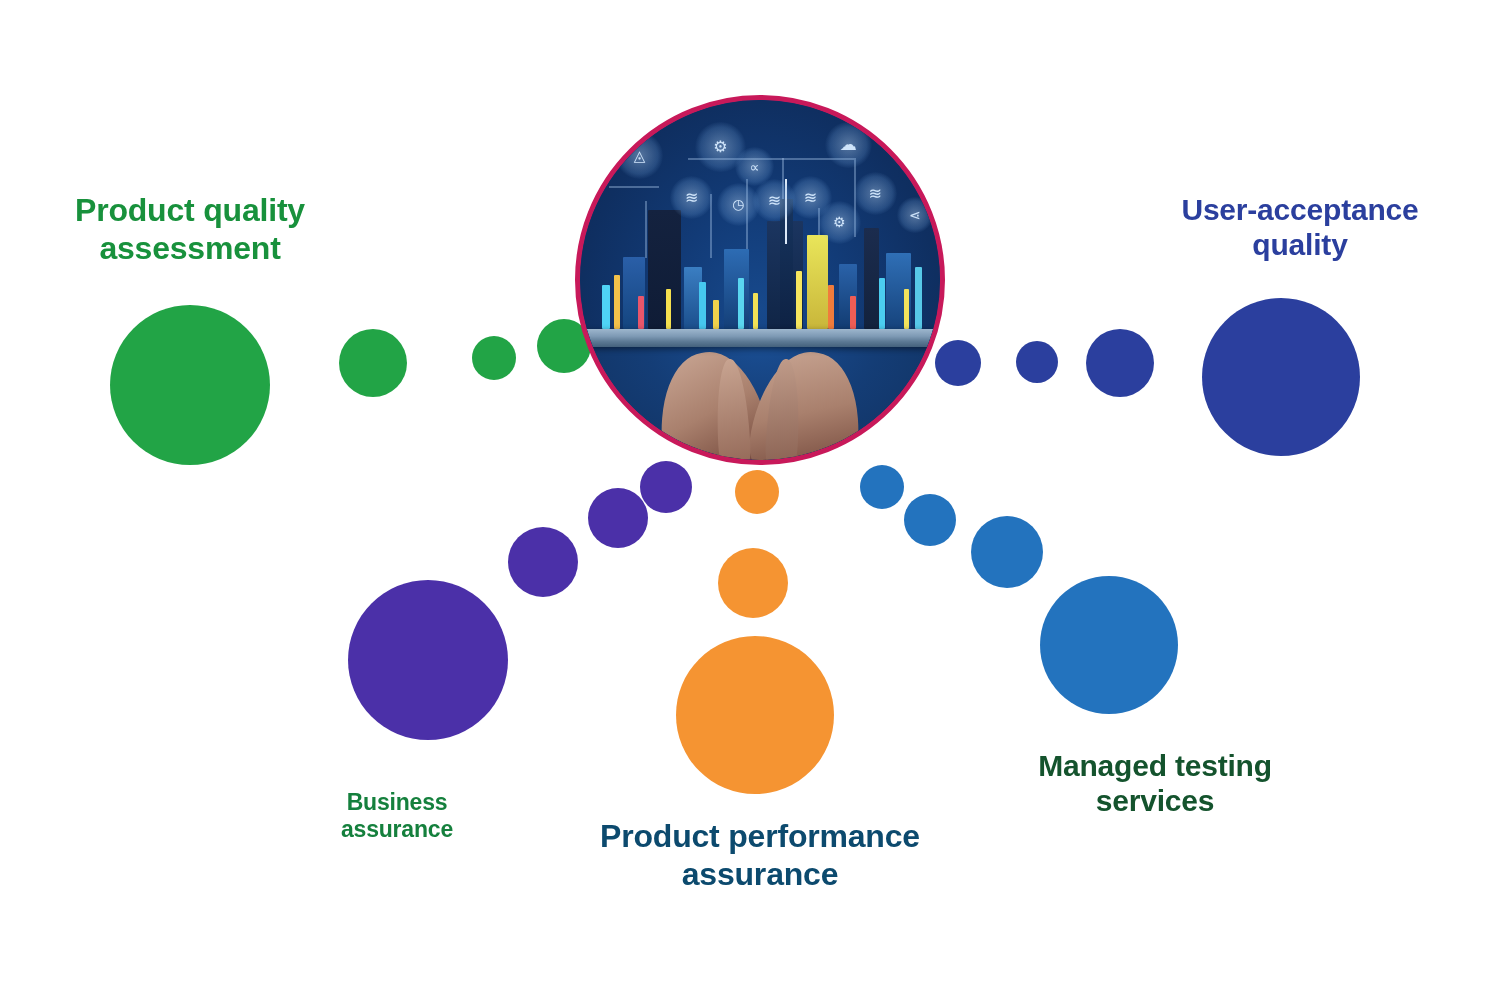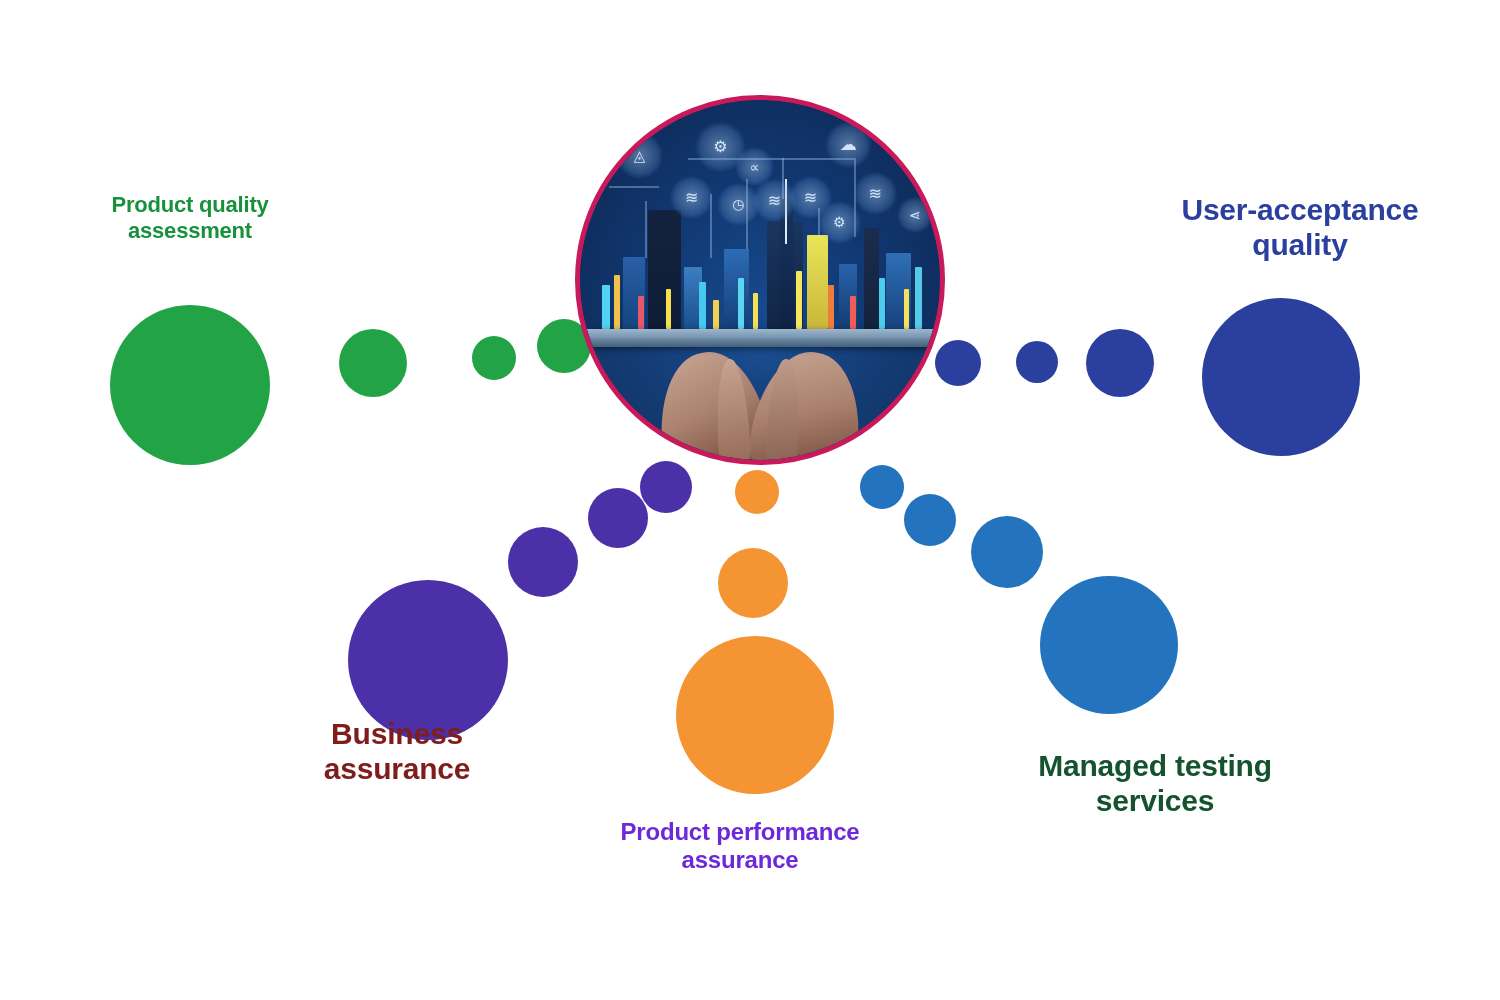--- a/index.html
+++ b/index.html
@@ -177,24 +177,24 @@
       <div class="hand" style="left:22%;top:70%;width:30%;height:38%;transform:rotate(-8deg);"></div>
       <div class="hand" style="left:48%;top:70%;width:30%;height:38%;transform:rotate(8deg);"></div>
       <div class="hand" style="left:38%;top:72%;width:9%;height:34%;transform:rotate(-3deg);background:linear-gradient(170deg,#c9a592,#8d6150);"></div>
       <div class="hand" style="left:52%;top:72%;width:9%;height:34%;transform:rotate(3deg);background:linear-gradient(170deg,#c09c8a,#835a4b);"></div>
 
       <div class="tablet"></div>
     </div>
   </div>
 
   <div id="labels-layer">
-      <div class="label" style="left: 40px; top: 192px; width: 300px; font-size: 22px; color: rgb(24, 145, 60);">Product quality
+      <div class="label" style="left: 40px; top: 192px; width: 300px; font-size: 32px; color: rgb(24, 145, 60);">Product quality
 assessment</div>
       <div class="label" style="left: 1140px; top: 192px; width: 320px; font-size: 30px; color: rgb(43, 63, 158);">User-acceptance
 quality</div>
-      <div class="label" style="left: 282px; top: 716px; width: 230px; font-size: 30px; color: #7f1d1d;">Business
+      <div class="label" style="left: 282px; top: 789px; width: 230px; font-size: 23px; color: #15803d;">Business
 assurance</div>
-      <div class="label" style="left: 540px; top: 818px; width: 400px; font-size: 24px; color: #6d28d9;">Product performance
+      <div class="label" style="left: 560px; top: 818px; width: 400px; font-size: 32px; color: #0c4a6e;">Product performance
 assurance</div>
       <div class="label" style="left: 990px; top: 748px; width: 330px; font-size: 30px; color: #14532d;">Managed testing
 services</div>
     </div>
 </div>
 
 </body></html>

